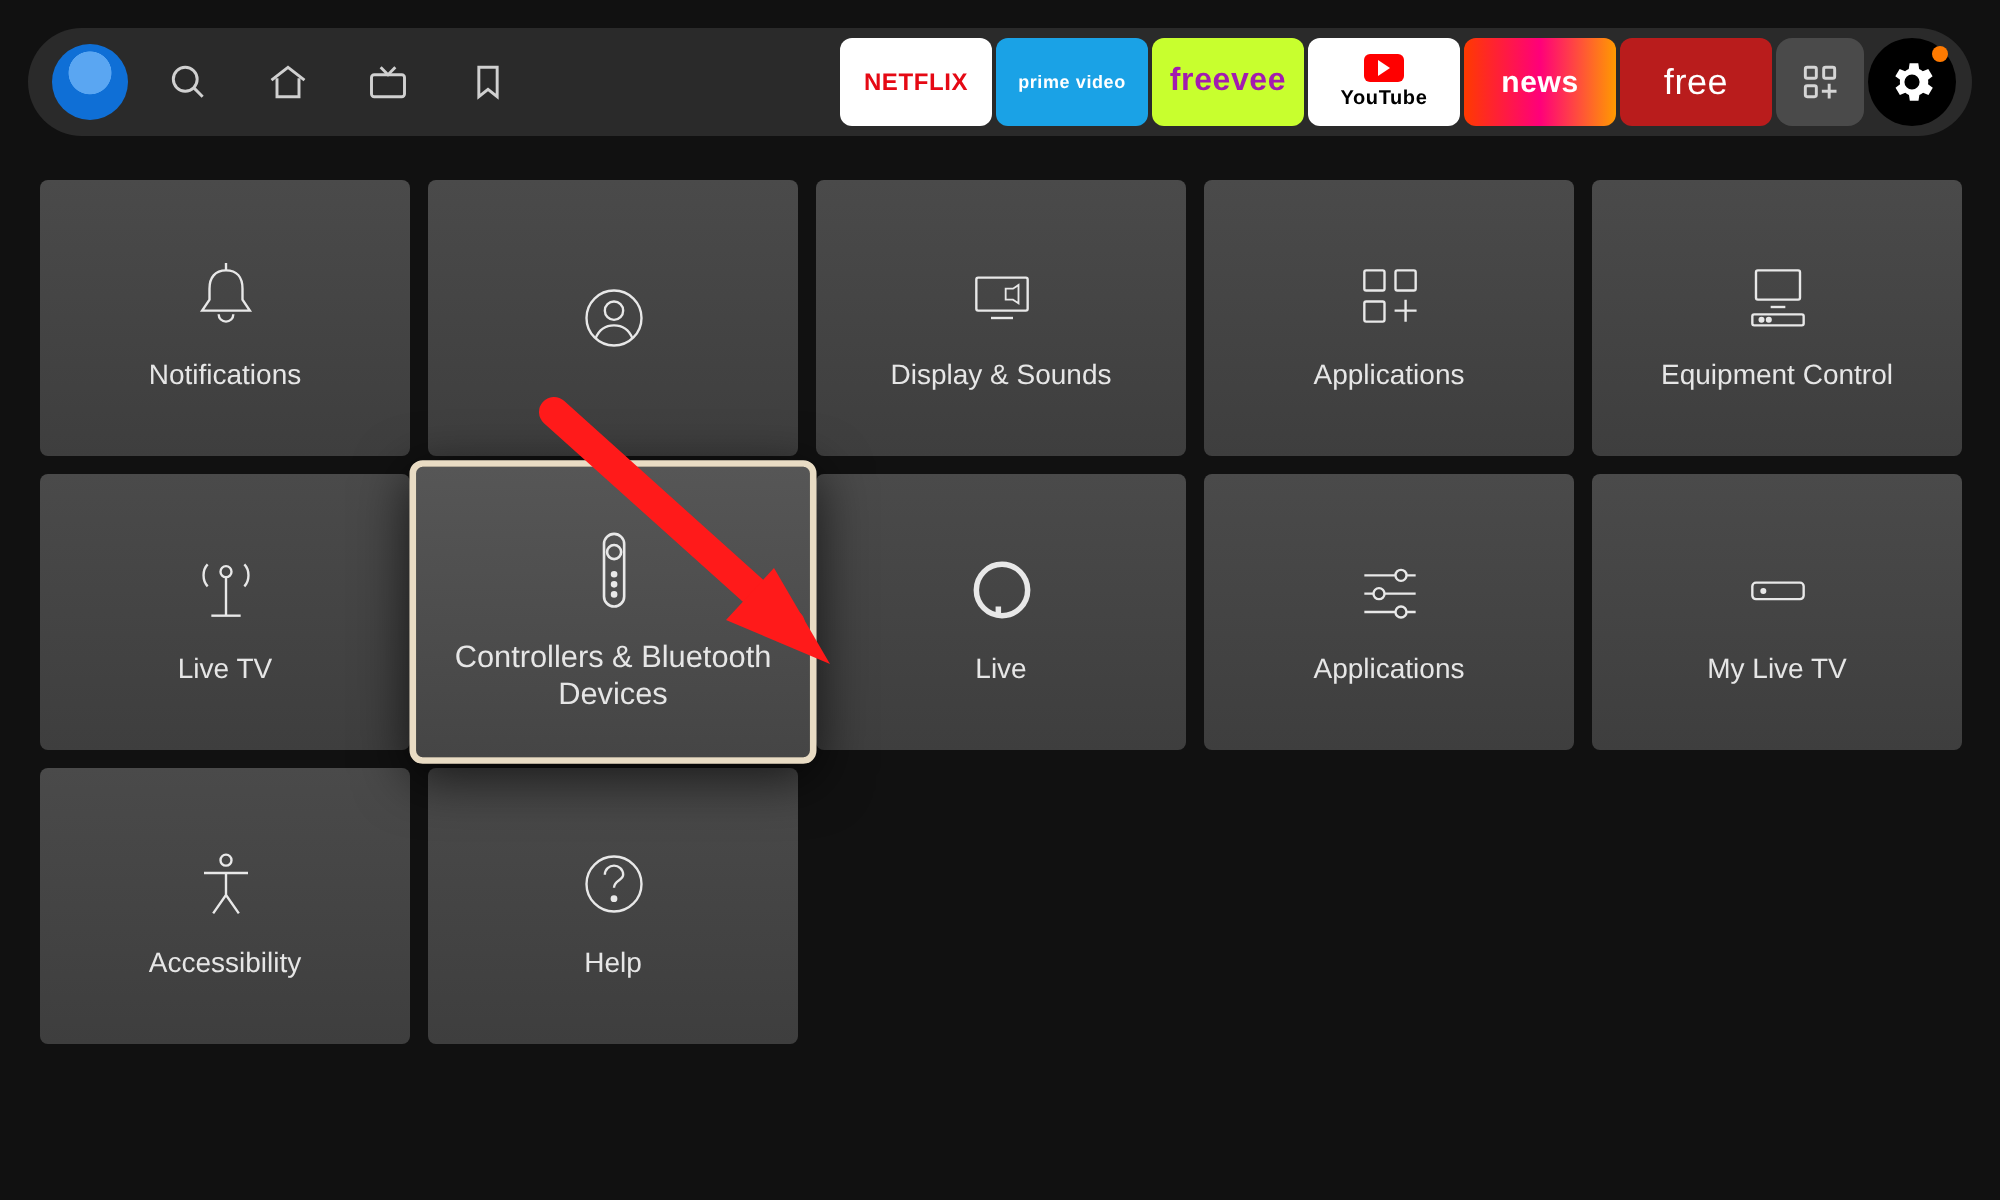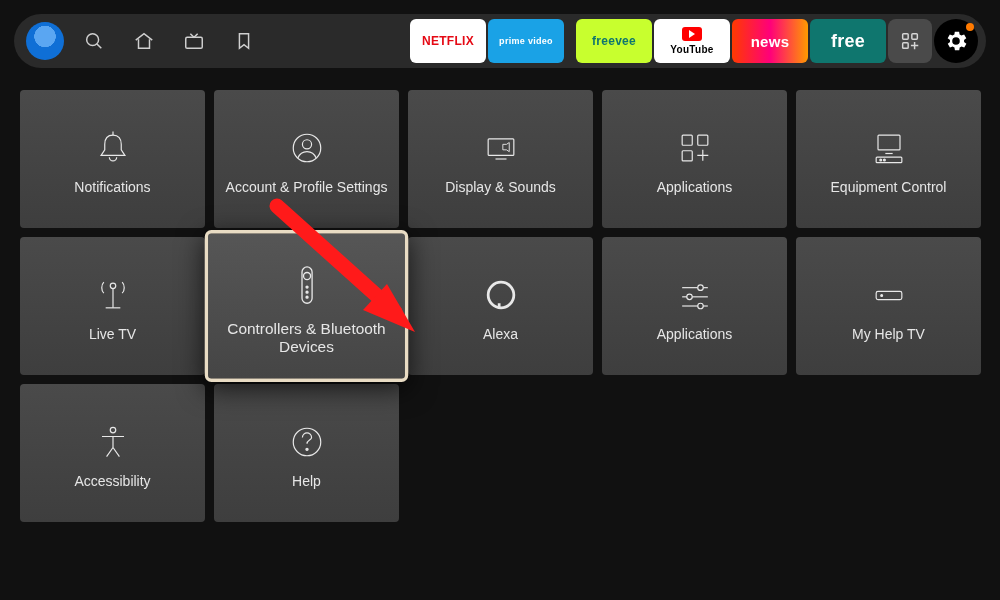--- a/index.html
+++ b/index.html
@@ -35,26 +35,26 @@
   .spacer { flex:1 1 auto; }
   .app-tiles { display:flex; gap:2px; align-items:center;padding-left:42px; }
   .app-tile {
     width:76px; height:44px; border-radius:6px;
     display:flex; align-items:center; justify-content:center;
     font-weight:800; font-size:13px; letter-spacing:0.3px;
     color:#fff;
   }
   .app-netflix { background:#fff; color:#e50914; font-weight:900; font-size:12px;}
   .app-prime { background:#1aa2e6; color:#fff; font-size:9px; font-weight:600; line-height:1; text-align:right;}
-  .app-freevee { background:#c8ff2e; color:#0f766e; font-size:12px;margin-left:10px; }
+  .app-freevee { background:#c8ff2e; color:#a21caf; font-size:16px; }
   .app-youtube { background:#fff; color:#000; font-size:10px; display:flex; align-items:center; justify-content:center; gap:3px;flex-direction:column;}
   .yt-badge { width:20px;height:14px;background:#ff0000;border-radius:3px;display:flex;align-items:center;justify-content:center;}
   .yt-badge::after{content:"";border-left:6px solid #fff;border-top:4px solid transparent;border-bottom:4px solid transparent;}
   .app-news { background:linear-gradient(90deg,#ff3a00,#ff007a,#ff9a00); font-size:15px; font-weight:700;}
-  .app-free { background:#0f766e; font-size:18px; font-weight:700;}
+  .app-free { background:#b91c1c; font-size:18px; font-weight:400;}
   .sys-icon {
     width:44px;height:44px;border-radius:8px;background:#4a4a4a;
     display:flex;align-items:center;justify-content:center;color:#d5d5d5;
   }
   .sys-icon svg{width:22px;height:22px;stroke:currentColor;fill:none;stroke-width:1.6;}
   .gear-wrap { position:relative; width:44px;height:44px;border-radius:50%;background:#000;
     display:flex;align-items:center;justify-content:center;color:#fff; }
   .gear-wrap svg{width:26px;height:26px;stroke:#fff;fill:#fff;}
   .gear-dot{position:absolute;top:4px;right:4px;width:8px;height:8px;background:#ff7a00;border-radius:50%;}
 
@@ -173,21 +173,20 @@
   </div>
 
   <div class="tile">
     <div class="icon-slot">
       <svg viewBox="0 0 48 48">
           <circle cx="24" cy="24" r="15"></circle>
           <circle cx="24" cy="20" r="5"></circle>
           <path d="M14 35c2-5 6-7 10-7s8 2 10 7"></path>
         </svg>
     </div>
-    <div class="tile-label">Account &amp; Profile Settings</div>
   </div>
 
 
   <div class="tile">
     <div class="icon-slot">
       <svg viewBox="0 0 48 48">
           <rect x="10" y="14" width="28" height="18" rx="1"></rect>
           <line x1="18" y1="36" x2="30" y2="36"></line>
           <path d="M26 20h4l3-2v10l-3-2h-4z" stroke-width="1"></path>
         </svg>
@@ -245,21 +244,21 @@
     <div class="tile-label">Controllers &amp; Bluetooth Devices</div>
   </div>
 
   <div class="tile">
     <div class="icon-slot">
       <svg viewBox="0 0 48 48">
           <circle cx="24" cy="24" r="14" stroke-width="3"></circle>
           <path d="M22 38c0-3 0-5 0-5" stroke-width="3"></path>
         </svg>
     </div>
-    <div class="tile-label">Alexa</div>
+    <div class="tile-label">Live</div>
   </div>
 
   <div class="tile">
     <div class="icon-slot">
       <svg viewBox="0 0 48 48">
           <line x1="10" y1="16" x2="38" y2="16"></line>
           <circle cx="30" cy="16" r="3" fill="#3e3e3e"></circle>
           <line x1="10" y1="26" x2="38" y2="26"></line>
           <circle cx="18" cy="26" r="3" fill="#3e3e3e"></circle>
           <line x1="10" y1="36" x2="38" y2="36"></line>
@@ -269,21 +268,21 @@
     <div class="tile-label">Applications</div>
   </div>
 
   <div class="tile">
     <div class="icon-slot">
       <svg viewBox="0 0 48 48">
           <rect x="10" y="20" width="28" height="9" rx="2"></rect>
           <circle cx="16" cy="24.5" r="1" fill="currentColor"></circle>
         </svg>
     </div>
-    <div class="tile-label">My Help TV</div>
+    <div class="tile-label">My Live TV</div>
   </div>
 
   <div class="tile">
     <div class="icon-slot">
       <svg viewBox="0 0 48 48">
           <circle cx="24" cy="11" r="3"></circle>
           <path d="M12 18h24M24 18v12M24 30l-7 10M24 30l7 10"></path>
         </svg>
     </div>
     <div class="tile-label">Accessibility</div>

